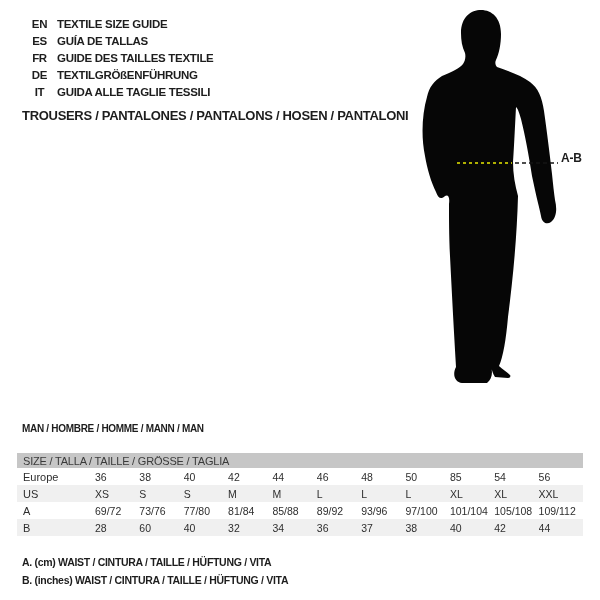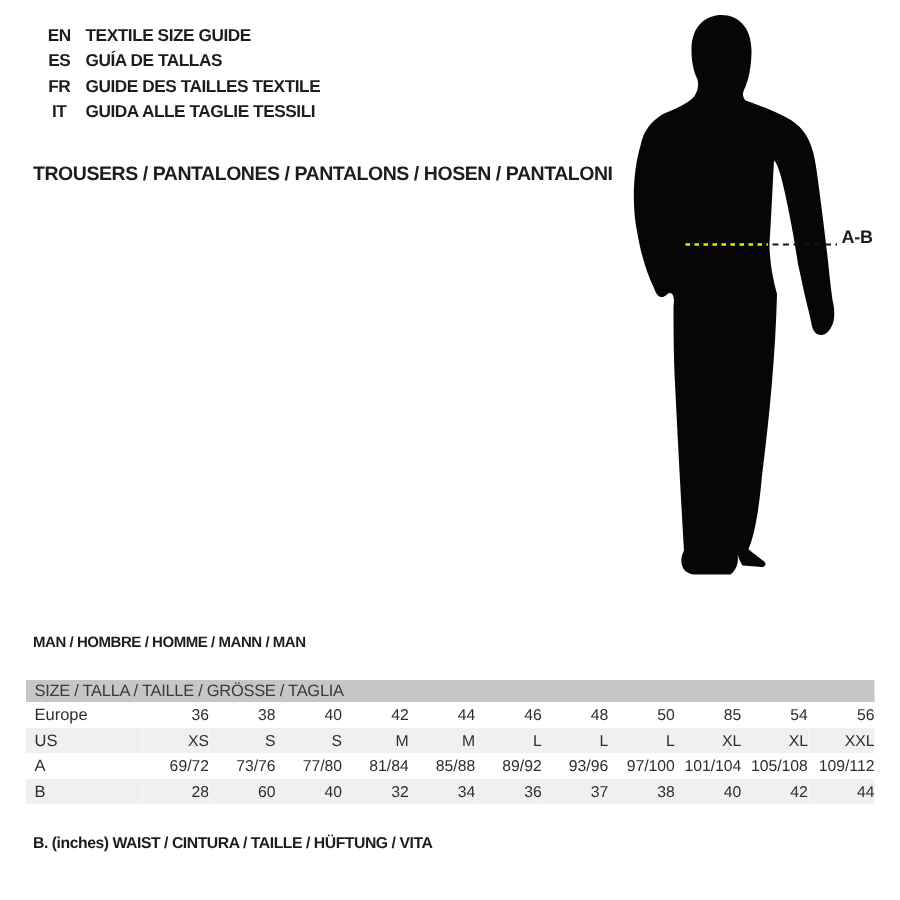--- a/index.html
+++ b/index.html
@@ -47,21 +47,21 @@
   }
   .size-table th, .size-table td { font-weight:normal; overflow:hidden; white-space:nowrap; }
   .size-table .hdr th {
     background:var(--table-header-bg,#c6c6c6);
     text-align:left; padding-left:6px; height:15px;
     font-size:11px; color:#3a3a3a; letter-spacing:-0.2px;margin-left:27px;
   }
   .size-table tbody tr { height:17px; }
   .size-table tbody tr.stripe { background:var(--table-stripe-bg,#f0f0f0); }
   .size-table .rowlabel { text-align:left; padding-left:6px; font-size:11px; }
-  .size-table td { text-align:right; }
+  .size-table td { text-align:left; }
 
   
   .notes { position:absolute; left:22px; top:554px; }
   .note-line {
     height:17.5px; line-height:17.5px;
     font-size:10.5px; font-weight:bold; letter-spacing:-0.3px; white-space:nowrap;
   }
 </style>
 </head>
 <body>
@@ -73,20 +73,24 @@
       <span class="lang-code">EN</span>
       <span class="lang-label">TEXTILE SIZE GUIDE</span>
     </div>
     <div class="lang-row">
       <span class="lang-code">ES</span>
       <span class="lang-label">GUÍA DE TALLAS</span>
     </div>
     <div class="lang-row">
       <span class="lang-code">FR</span>
       <span class="lang-label">GUIDE DES TAILLES TEXTILE</span>
+    </div>
+    <div class="lang-row">
+      <span class="lang-code">DE</span>
+      <span class="lang-label">TEXTILGRÖßENFÜHRUNG</span>
     </div>
     <div class="lang-row">
       <span class="lang-code">IT</span>
       <span class="lang-label">GUIDA ALLE TAGLIE TESSILI</span>
     </div>
   </div>
 
   <div class="garment-title">TROUSERS / PANTALONES / PANTALONS / HOSEN / PANTALONI</div>
 
   <div class="figure">
@@ -200,16 +204,17 @@
         <td>37</td>
         <td>38</td>
         <td>40</td>
         <td>42</td>
         <td>44</td>
       </tr>
     </tbody>
   </table>
 
   <div class="notes">
+    <div class="note-line">A. (cm) WAIST / CINTURA / TAILLE / HÜFTUNG / VITA</div>
     <div class="note-line">B. (inches) WAIST / CINTURA / TAILLE / HÜFTUNG / VITA</div>
   </div>
 
 </div>
 
 </body></html>

